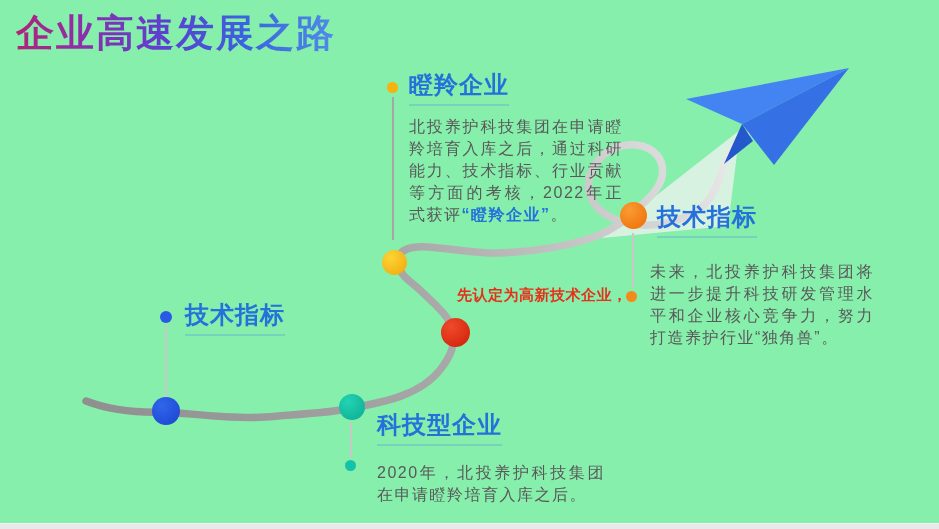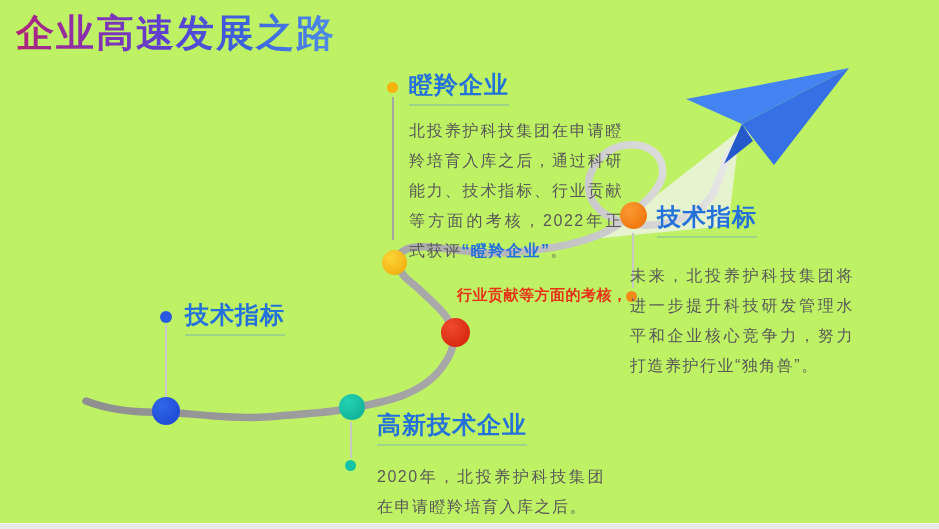--- a/index.html
+++ b/index.html
@@ -1,18 +1,18 @@
 <!DOCTYPE html>
 <html><head>
 <meta charset="utf-8">
 <style>
   html,body{margin:0;padding:0;background:#ffffff;}
   .slide{
     position:relative; width:939px; height:529px; overflow:hidden;
-    background:#bef264;
+    background:#86efac;
     font-family:"Liberation Sans","DejaVu Sans",sans-serif;
   }
   .title{
     position:absolute; left:16px; top:8px; margin:0;
     font-size:38px; font-weight:900; letter-spacing:2px;
     background:linear-gradient(90deg,#b02478 0%,#8a2fae 22%,#5a41d2 48%,#3b63dd 72%,#4f8ce8 100%);
     -webkit-background-clip:text; background-clip:text;
     -webkit-text-fill-color:transparent; color:#4a55dd;
   }
   .art{position:absolute; left:0; top:0; width:939px; height:529px;}
@@ -39,25 +39,25 @@
   .headline{
     position:absolute; font-size:24px; font-weight:800; color:#2471da;
     letter-spacing:1px; padding-bottom:3px;
     border-bottom:2px solid rgba(80,140,225,.28); white-space:nowrap;
   }
   .h-gazelle{left:409px; top:69px;}
   .h-unicorn{left:657px; top:201px;}
   .h-tech{left:185px; top:299px;}
   .h-hightech{left:377px; top:409px;}
   .desc{
-    position:absolute; font-size:16px; color:#595959; line-height:30px;
+    position:absolute; font-size:16px; color:#595959; line-height:22px;
     letter-spacing:1.5px; text-align:justify; text-justify:inter-character;
   }
   .d-gazelle{left:409px; top:100px; width:214px;}
-  .d-unicorn{left:630px; top:245px; width:224px;}
+  .d-unicorn{left:650px; top:245px; width:224px;}
   .d-tech{left:186px; top:338px; width:214px;}
   .d-hightech{left:377px; top:446px; width:228px;}
   .hl{color:#2471da; font-weight:700;}
   .note{
     position:absolute; left:457px; top:284px; width:184px;
     font-size:15px; font-weight:700; color:#e6311a; line-height:22px;
     letter-spacing:.5px;
   }
   .bottom-bar{
     position:absolute; left:0; right:0; bottom:0; height:5px;
@@ -123,22 +123,22 @@
   <p class="desc d-unicorn">未来，北投养护科技集团将进一步提升科技研发管理水平和企业核心竞争力，努力打造养护行业“独角兽”。</p>
 
   <div class="dot dot-tech-small"></div>
   <div class="vline vline-tech"></div>
   <div class="headline h-tech">技术指标</div>
   <div class="dot dot-tech-big"></div>
 
   <div class="dot dot-hightech-big"></div>
   <div class="vline vline-hightech"></div>
   <div class="dot dot-hightech-small"></div>
-  <div class="headline h-hightech">高新技术企业</div>
+  <div class="headline h-hightech">科技型企业</div>
   <p class="desc d-hightech">2020年，北投养护科技集团在申请瞪羚培育入库之后。</p>
 
   <div class="note">
-    <div>行业贡献等方面的考核，</div>
+    <div>先认定为高新技术企业，</div>
   </div>
   <div class="dot dot-note"></div>
 
   <div class="bottom-bar"></div>
 </div>
 
 </body></html>

